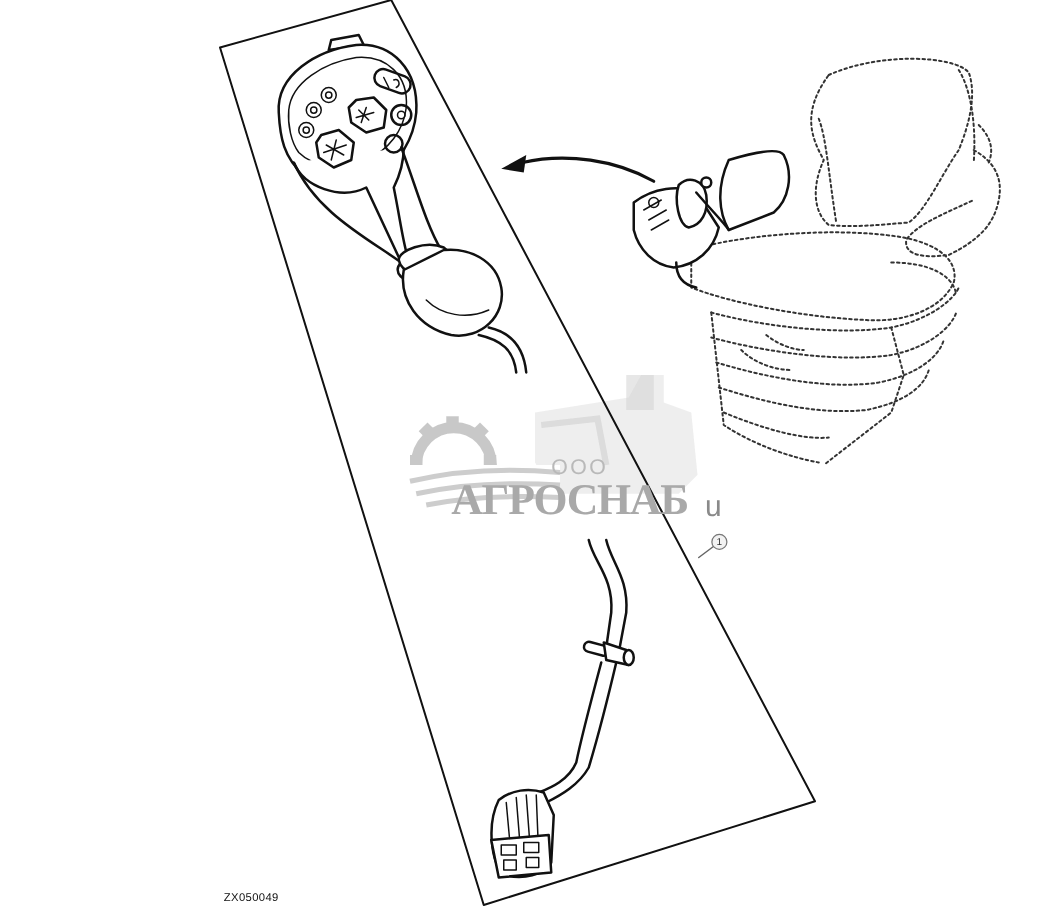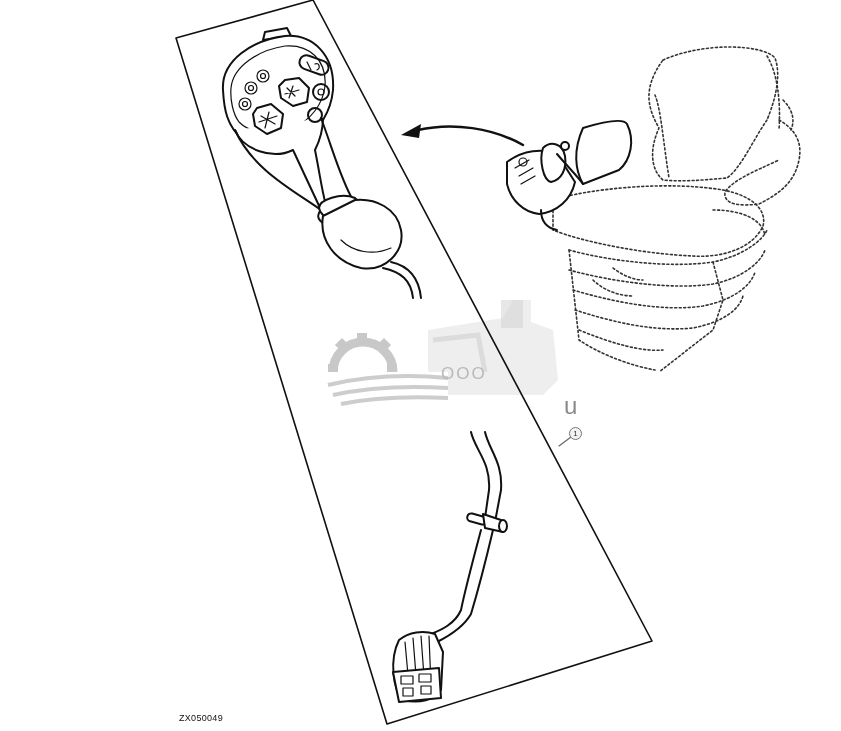--- a/index.html
+++ b/index.html
@@ -168,18 +168,19 @@
       <path class="ink-thin" d="M492,168 L506,160 M496,176 L510,168 M498,184 L512,176"></path>
       <circle class="ink-thin" cx="500" cy="162" r="4"></circle>
       <path class="ink-fill" d="M520,148 C528,140 540,144 542,156 C544,170 538,180 528,182 C520,180 516,160 520,148 Z"></path>
       <circle class="ink-fill" cx="542" cy="146" r="4"></circle>
       <path class="ink" d="M518,210 C518,222 524,228 534,230"></path>
       <path class="ink" d="M534,154 C546,168 556,178 560,184"></path>
     </g>
   </svg>
 
   <div class="wm-ooo">ООО</div>
+  <div class="wm-brand">АГРОСНАБ</div>
   <div class="wm-suffix">u</div>
 
   <div class="callout-label">1</div>
 
   <div class="figure-code">ZX050049</div>
 </div>
 
 </body></html>

